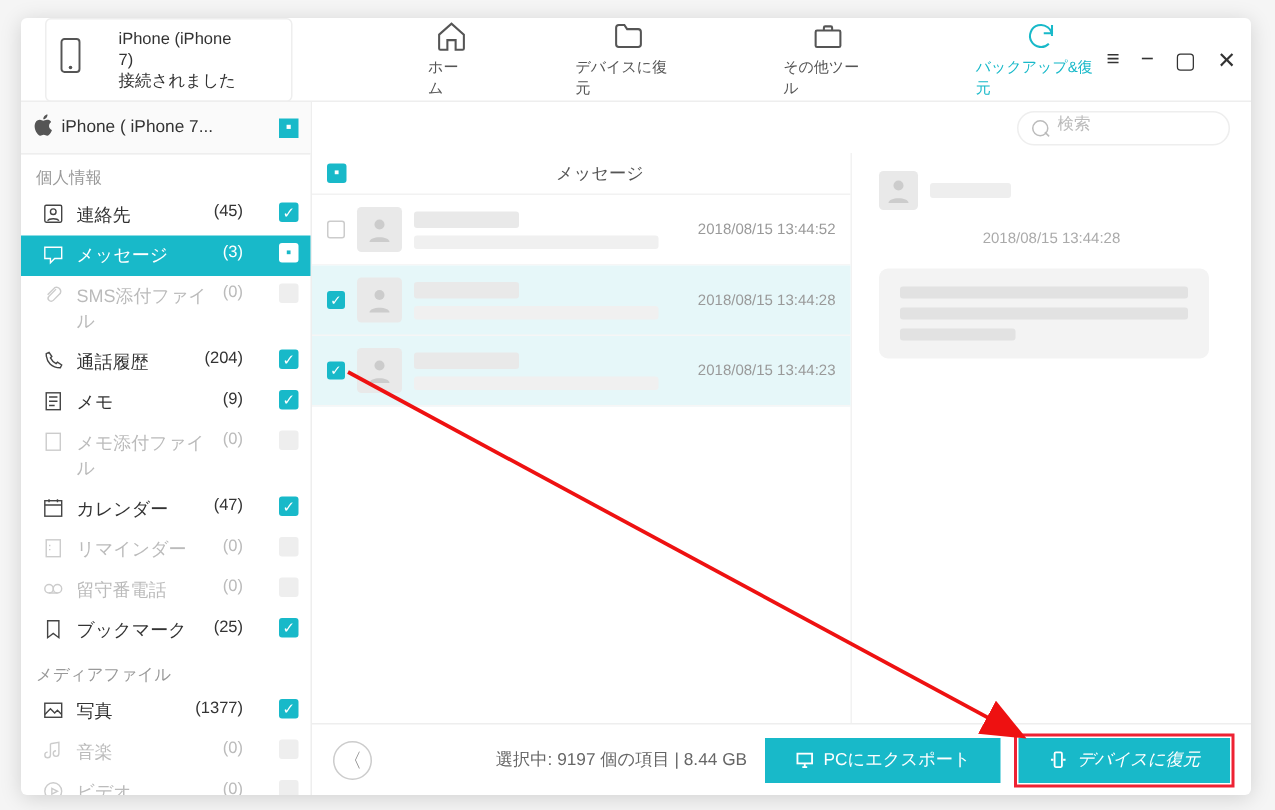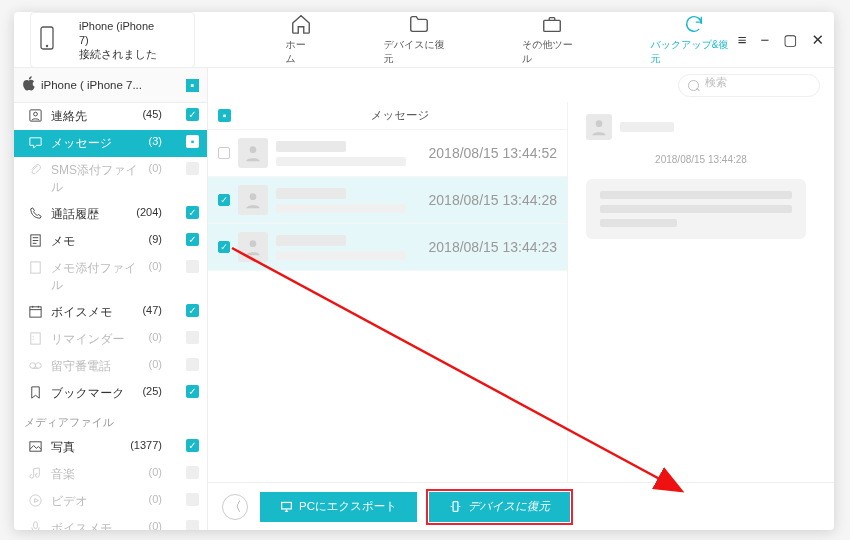--- a/index.html
+++ b/index.html
@@ -46,21 +46,21 @@
 .msghdr .t { flex:1; text-align:center; }
 .msgitem { display:flex; align-items:center; padding:8px 10px; gap:8px; border-bottom:1px solid #f6f6f6; }
 .msgitem.sel { background:#e6f7f9; }
 .msgitem .ck { width:12px; height:12px; border:1px solid #ccc; border-radius:2px; background:#fff; }
 .msgitem .ck.on { background:#18b9c9; border-color:#18b9c9; color:#fff; font-size:9px; display:flex; align-items:center; justify-content:center; }
 .avatar { width:30px; height:30px; background:#e9e9e9; border-radius:3px; display:flex; align-items:center; justify-content:center; }
 .avatar svg { width:20px; height:20px; fill:#ccc; }
 .mt { flex:1; min-width:0; }
 .mt .name { height:11px; background:#e9e9e9; width:70px; margin-bottom:5px; border-radius:2px; }
 .mt .prev { height:9px; background:#f0f0f0; width:90%; border-radius:2px; }
-.ts { font-size:14px; color:#999; }
+.ts { font-size:10px; color:#999; }
 
 .preview { flex:1; padding:12px 18px; }
 .pv-hdr { display:flex; align-items:center; gap:8px; margin-bottom:14px; }
 .pv-hdr .avatar { width:26px; height:26px; }
 .pv-hdr .name { height:10px; width:54px; background:#eee; border-radius:2px; }
 .pv-date { text-align:center; font-size:10px; color:#aaa; margin:14px 0; }
 .bubble { background:#f3f3f3; border-radius:6px; padding:12px 14px; max-width:220px; }
 .bubble .line { height:8px; background:#e2e2e2; margin-bottom:6px; border-radius:2px; }
 .bubble .line:last-child { width:40%; margin-bottom:0; }
 
@@ -130,20 +130,21 @@
       <div class="devsel">
         <span>
           <svg width="13" height="15" viewBox="0 0 14 16">
               <path fill="#555" d="M11.5 8.5c0-2 1.6-2.9 1.6-2.9-0.9-1.3-2.3-1.5-2.8-1.5-1.2-0.1-2.3 0.7-2.9 0.7-0.6 0-1.5-0.7-2.5-0.7-1.3 0-2.5 0.8-3.1 1.9-1.3 2.3-0.3 5.8 1 7.6 0.6 0.9 1.4 1.9 2.4 1.9 1 0 1.3-0.6 2.5-0.6 1.2 0 1.5 0.6 2.5 0.6 1 0 1.7-0.9 2.4-1.9 0.7-1.1 1-2.1 1-2.2-0.1 0-2.1-0.8-2.1-2.9zM9.6 2.6c0.5-0.6 0.9-1.5 0.8-2.4-0.8 0-1.7 0.5-2.2 1.2-0.5 0.6-0.9 1.5-0.8 2.3 0.9 0.1 1.7-0.4 2.2-1.1z"></path>
             </svg>
         </span>
         <span class="label">iPhone ( iPhone 7...</span>
         <span class="devsel-sq">▪</span>
       </div>
 
+      <div class="group">個人情報</div>
       <div class="cat">
           <span class="ic">
             <svg viewBox="0 0 16 16" stroke="#444" fill="none">
               <rect x="2" y="2" width="12" height="12" rx="1"></rect>
               <circle cx="8" cy="6.5" r="2"></circle>
               <path d="M4 13c1-2 7-2 8 0"></path>
             </svg>
           </span>
           <span class="label">連絡先</span>
           <span class="count">(45)</span>
@@ -200,21 +201,21 @@
           <span class="count">(0)</span>
           <span class="ck"></span>
         </div>
       <div class="cat">
           <span class="ic">
             <svg viewBox="0 0 16 16" stroke="#444" fill="none">
               <rect x="2" y="3" width="12" height="11"></rect>
               <path d="M2 6h12M5 2v2M11 2v2"></path>
             </svg>
           </span>
-          <span class="label">ボイスメモ</span>
+          <span class="label">カレンダー</span>
           <span class="count">(47)</span>
           <span class="ck">✓</span>
         </div>
       <div class="cat disabled">
           <span class="ic">
             <svg viewBox="0 0 16 16" stroke="#ccc" fill="none">
               <rect x="3" y="2" width="10" height="12"></rect>
               <path d="M5 6h1M5 9h1"></path>
             </svg>
           </span>
@@ -358,20 +359,21 @@
           <div class="pv-date">2018/08/15 13:44:28</div>
           <div class="bubble">
             <div class="line"></div>
               <div class="line"></div>
               <div class="line"></div>
           </div>
         </div>
       </div>
       <div class="footer">
         <div class="back">〈</div>
+        <div class="status">選択中: 9197 個の項目 | 8.44 GB</div>
         <button class="btn">
           <svg viewBox="0 0 16 16">
               <rect x="2" y="3" width="12" height="8"></rect>
               <path d="M6 14h4M8 11v3"></path>
             </svg>
           <span>PCにエクスポート</span>
         </button>
         <button class="btn highlight">
           <svg viewBox="0 0 16 16">
               <rect x="5" y="2" width="6" height="12" rx="1"></rect>

